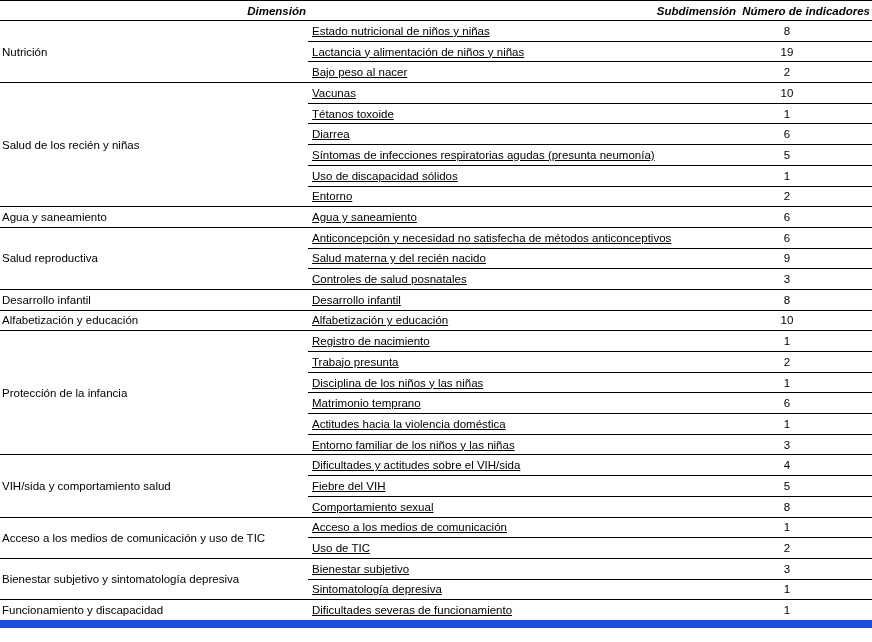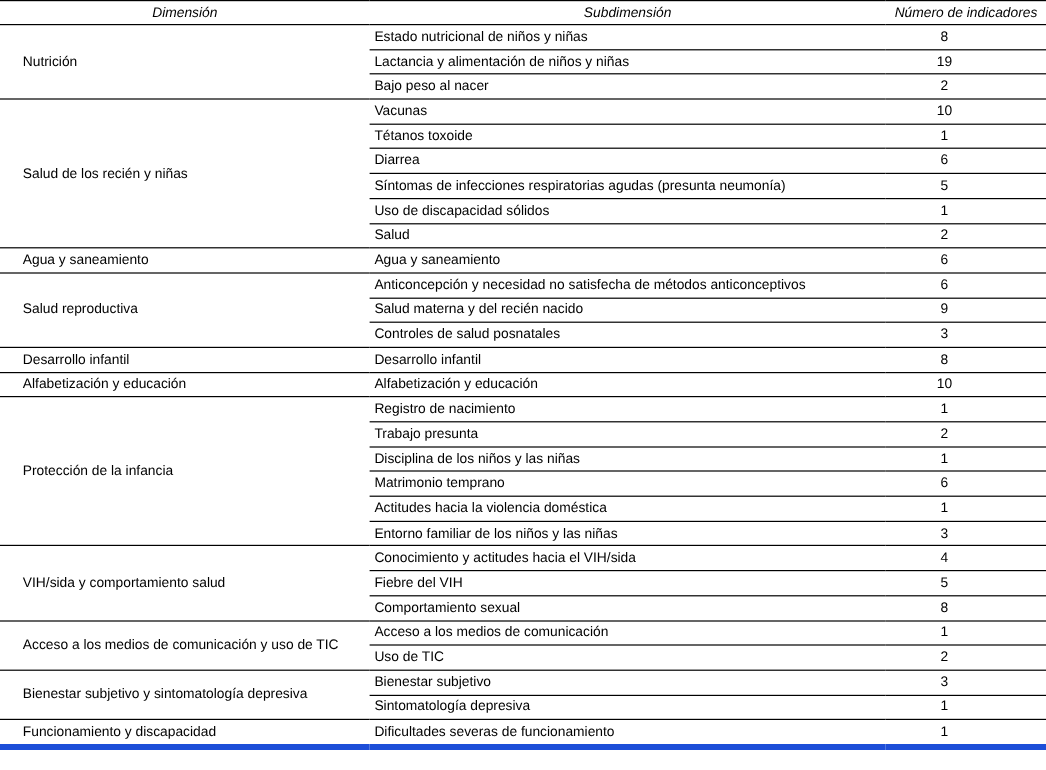--- a/index.html
+++ b/index.html
@@ -21,51 +21,52 @@
     font-family: "Liberation Sans", sans-serif;
     font-size: 11.5px;
     color: #000000;
   }
   col.col-dim { width: 308px; }
   col.col-sub { width: 430px; }
   col.col-num { width: 134px; }
 
   table.indicators th {
     font-style: italic;
-    font-weight: 400;
+    font-weight: 700;
     height: 19px;
     padding: 0 2px;
-    text-align: center;
+    text-align: right;
     vertical-align: middle;
     border-top: 1px solid #000000;
     border-bottom: 1px solid #000000;
     white-space: nowrap;
     overflow: hidden;
   }
   table.indicators td {
     height: 19.7px;
     padding: 0 4px;
     vertical-align: middle;
     border-top: 1px solid #000000;
     white-space: nowrap;
     overflow: hidden;
   }
   table.indicators td.dim-cell {
-    padding-left: 19px;
+    padding-left: 2px;
     text-align: left;
   }
   table.indicators td.sub-cell {
     text-align: left;
+    text-decoration: underline;
   }
   table.indicators td.num-cell {
     text-align: center;
     padding-right: 40px;
   }
   table.indicators tbody tr:last-child td {
-    border-bottom: 5px solid #1d4ed8;
+    border-bottom: 8px solid #1d4ed8;
   }
 </style>
 </head>
 <body>
 
 <div class="page">
   <table class="indicators">
     <colgroup>
       <col class="col-dim">
       <col class="col-sub">
@@ -107,21 +108,21 @@
         </tr>
         <tr>
           <td class="sub-cell">Síntomas de infecciones respiratorias agudas (presunta neumonía)</td>
           <td class="num-cell">5</td>
         </tr>
         <tr>
           <td class="sub-cell">Uso de discapacidad sólidos</td>
           <td class="num-cell">1</td>
         </tr>
         <tr>
-          <td class="sub-cell">Salud</td>
+          <td class="sub-cell">Entorno</td>
           <td class="num-cell">2</td>
         </tr>
         <tr>
           <td class="dim-cell" rowspan="1">Agua y saneamiento</td>
           <td class="sub-cell">Agua y saneamiento</td>
           <td class="num-cell">6</td>
         </tr>
         <tr>
           <td class="dim-cell" rowspan="3">Salud reproductiva</td>
           <td class="sub-cell">Anticoncepción y necesidad no satisfecha de métodos anticonceptivos</td>
@@ -165,21 +166,21 @@
         <tr>
           <td class="sub-cell">Actitudes hacia la violencia doméstica</td>
           <td class="num-cell">1</td>
         </tr>
         <tr>
           <td class="sub-cell">Entorno familiar de los niños y las niñas</td>
           <td class="num-cell">3</td>
         </tr>
         <tr>
           <td class="dim-cell" rowspan="3">VIH/sida y comportamiento salud</td>
-          <td class="sub-cell">Conocimiento y actitudes hacia el VIH/sida</td>
+          <td class="sub-cell">Dificultades y actitudes sobre el VIH/sida</td>
           <td class="num-cell">4</td>
         </tr>
         <tr>
           <td class="sub-cell">Fiebre del VIH</td>
           <td class="num-cell">5</td>
         </tr>
         <tr>
           <td class="sub-cell">Comportamiento sexual</td>
           <td class="num-cell">8</td>
         </tr>

